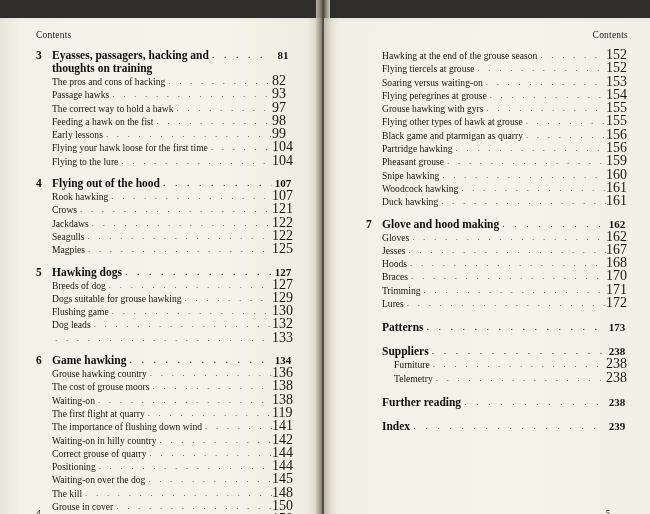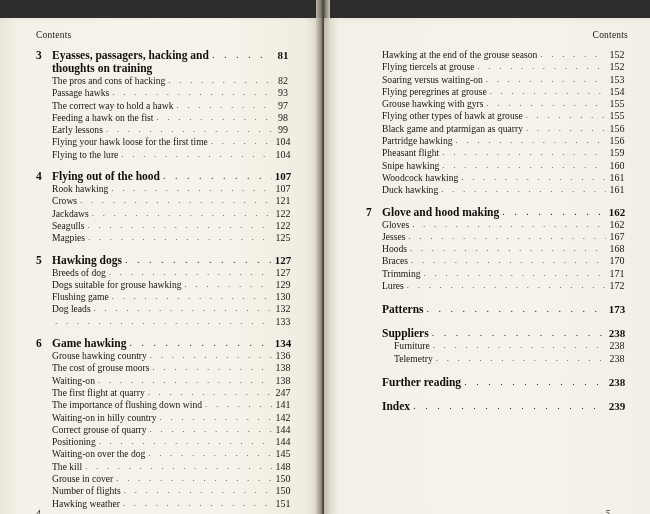--- a/index.html
+++ b/index.html
@@ -131,22 +131,22 @@
     white-space: nowrap;
     letter-spacing: 3.2px;
     font-size: 9px;
     color: #2b2922;
     padding: 0 3px;
     position: relative;
     top: -1px;
   }
   .entry-page {
     flex: 0 0 22px;
-    text-align: center;
-    font-size: 10px;
+    text-align: left;
+    font-size: 14px;
   }
   .section-plain {
     display: flex;
     align-items: baseline;
     font-weight: bold;
     font-size: 11.5px;
     color: #100f0d;
     line-height: 13px;
     padding-left: 0;
     margin-top: 11px;
@@ -300,21 +300,21 @@
               <span class="entry-page">138</span>
             </div>
             <div class="entry">
               <span class="entry-text">Waiting-on</span>
               <span class="entry-dots">. . . . . . . . . . . . . . . . . . . . . . . . . . . . . . . . . . . . . . . .</span>
               <span class="entry-page">138</span>
             </div>
             <div class="entry">
               <span class="entry-text">The first flight at quarry</span>
               <span class="entry-dots">. . . . . . . . . . . . . . . . . . . . . . . . . . . . . . . . . . . . . . . .</span>
-              <span class="entry-page">247</span>
+              <span class="entry-page">119</span>
             </div>
             <div class="entry">
               <span class="entry-text">The importance of flushing down wind</span>
               <span class="entry-dots">. . . . . . . . . . . . . . . . . . . . . . . . . . . . . . . . . . . . . . . .</span>
               <span class="entry-page">141</span>
             </div>
             <div class="entry">
               <span class="entry-text">Waiting-on in hilly country</span>
               <span class="entry-dots">. . . . . . . . . . . . . . . . . . . . . . . . . . . . . . . . . . . . . . . .</span>
               <span class="entry-page">142</span>
@@ -401,21 +401,21 @@
               <span class="entry-text">Black game and ptarmigan as quarry</span>
               <span class="entry-dots">. . . . . . . . . . . . . . . . . . . . . . . . . . . . . . . . . . . . . . . .</span>
               <span class="entry-page">156</span>
             </div>
             <div class="entry">
               <span class="entry-text">Partridge hawking</span>
               <span class="entry-dots">. . . . . . . . . . . . . . . . . . . . . . . . . . . . . . . . . . . . . . . .</span>
               <span class="entry-page">156</span>
             </div>
             <div class="entry">
-              <span class="entry-text">Pheasant flight</span>
+              <span class="entry-text">Pheasant grouse</span>
               <span class="entry-dots">. . . . . . . . . . . . . . . . . . . . . . . . . . . . . . . . . . . . . . . .</span>
               <span class="entry-page">159</span>
             </div>
             <div class="entry">
               <span class="entry-text">Snipe hawking</span>
               <span class="entry-dots">. . . . . . . . . . . . . . . . . . . . . . . . . . . . . . . . . . . . . . . .</span>
               <span class="entry-page">160</span>
             </div>
             <div class="entry">
               <span class="entry-text">Woodcock hawking</span>

